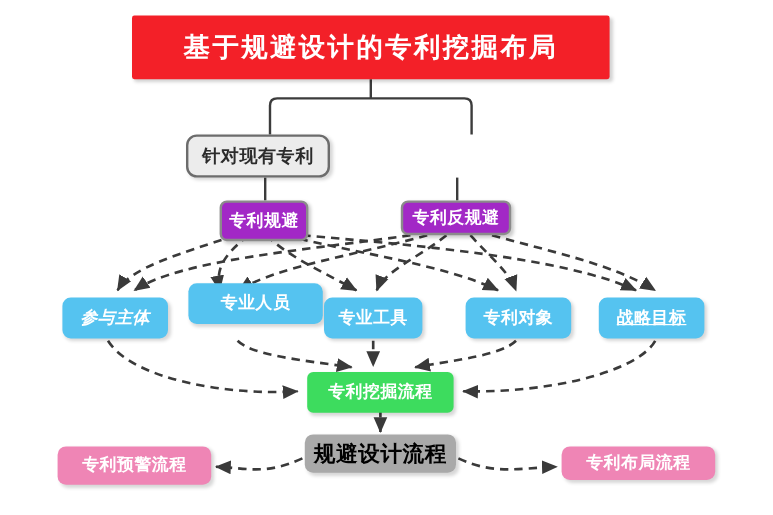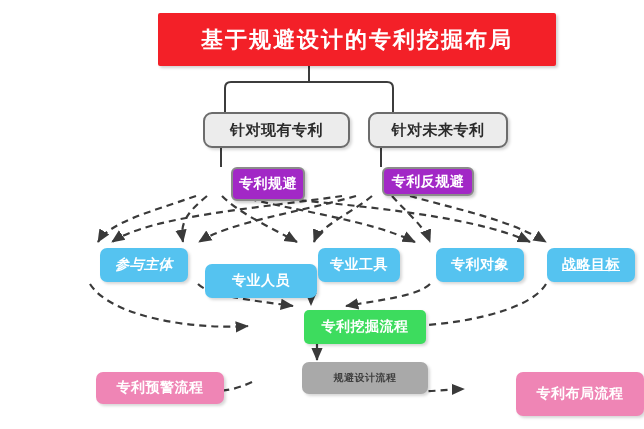--- a/index.html
+++ b/index.html
@@ -26,21 +26,20 @@
   .node {
     position: absolute;
     display: flex;
     align-items: center;
     justify-content: center;
     box-sizing: border-box;
     font-weight: bold;
     letter-spacing: 0.5px;
     white-space: nowrap;
     z-index: 3;
-    margin-left: 48px;
   }
 
   
   .title-banner {
     left: 110px;
     top: 13px;
     width: 398px;
     height: 53px;
     background: #f32028;
     color: #ffffff;
@@ -52,21 +51,21 @@
 
   
   .box-gray-outline {
     background: #ececec;
     border: 2px solid #6c6c6c;
     border-radius: 9px;
     color: #2b2b2b;
     font-size: 15px;
     box-shadow: 2px 2px 3px rgba(0,0,0,0.16);
   }
-  #node-existing { left: 155px; top: 112px; width: 147px; height: 36px; text-align: right; }
+  #node-existing { left: 155px; top: 112px; width: 120px; height: 36px; text-align: right; }
   #node-future   { left: 320px; top: 112px; width: 140px; height: 36px; }
 
   
   .box-purple {
     background: #a228c6;
     border: 2px solid #8b8b8b;
     border-radius: 6px;
     color: #ffffff;
     font-size: 14px;
     box-shadow: 2px 2px 3px rgba(0,0,0,0.2);
@@ -76,55 +75,55 @@
 
   
   .box-blue {
     background: #55c3f0;
     border-radius: 7px;
     color: #ffffff;
     font-size: 14px;
     box-shadow: 2px 2px 3px rgba(0,0,0,0.16);
   }
   #node-subjects  { left: 52px;  top: 248px; width: 88px; height: 34px; font-style: italic; }
-  #node-staff     { left: 157px; top: 264px; width: 112px; height: 34px; }
+  #node-staff     { left: 157px; top: 236px; width: 112px; height: 34px; }
   #node-tools     { left: 270px; top: 248px; width: 82px; height: 34px; }
   #node-objects   { left: 388px; top: 248px; width: 88px; height: 34px; }
   #node-goals     { left: 499px; top: 248px; width: 88px; height: 34px; text-decoration: underline; }
 
   
   .box-green {
     background: #3ddc5e;
     border-radius: 5px;
     color: #ffffff;
     font-size: 14px;
     box-shadow: 2px 2px 3px rgba(0,0,0,0.16);
   }
   #node-mining { left: 256px; top: 310px; width: 122px; height: 34px; }
 
   
   .box-gray-solid {
     background: #a9a9a9;
     border-radius: 7px;
-    color: #404040;
-    font-size: 10px;
+    color: #000000;
+    font-size: 18px;
     box-shadow: 2px 2px 3px rgba(0,0,0,0.16);
   }
   #node-design { left: 254px; top: 362px; width: 126px; height: 32px; }
 
   
   .box-pink {
     background: #ef85b5;
     border-radius: 7px;
     color: #ffffff;
     font-size: 14px;
     box-shadow: 2px 2px 3px rgba(0,0,0,0.16);
   }
   #node-warning { left: 48px;  top: 372px; width: 128px; height: 32px; }
-  #node-layout  { left: 468px; top: 372px; width: 128px; height: 44px; }
+  #node-layout  { left: 468px; top: 372px; width: 128px; height: 28px; }
 
   .solid-link { stroke: #3c3c3c; stroke-width: 2; fill: none; }
   .dash-link  { stroke: #3a3a3a; stroke-width: 2.2; fill: none; stroke-dasharray: 7 5; }
 </style>
 </head>
 <body>
 
 <div id="canvas">
 
   <svg id="edges" viewBox="0 0 644 429">
@@ -174,21 +173,20 @@
 
     <g>
       <path class="dash-link" marker-end="url(#arrow)" d="M252,382 C222,396 206,390 180,389"></path>
       <path class="dash-link" marker-end="url(#arrow)" d="M382,382 C412,396 432,390 464,389"></path>
     </g>
   </svg>
 
   <div class="node title-banner">基于规避设计的专利挖掘布局</div>
 
   <div class="node box-gray-outline" id="node-existing">针对现有专利</div>
-  <div class="node box-gray-outline" id="node-future">针对未来专利</div>
 
   <div class="node box-purple" id="node-avoidance">专利规避</div>
   <div class="node box-purple" id="node-anti-avoidance">专利反规避</div>
 
   <div class="node box-blue" id="node-subjects">参与主体</div>
   <div class="node box-blue" id="node-staff">专业人员</div>
   <div class="node box-blue" id="node-tools">专业工具</div>
   <div class="node box-blue" id="node-objects">专利对象</div>
   <div class="node box-blue" id="node-goals">战略目标</div>
 

